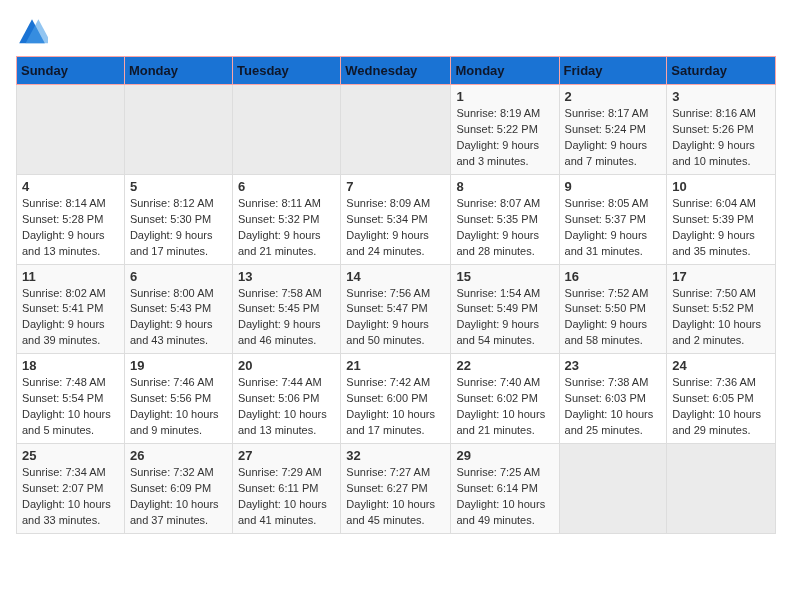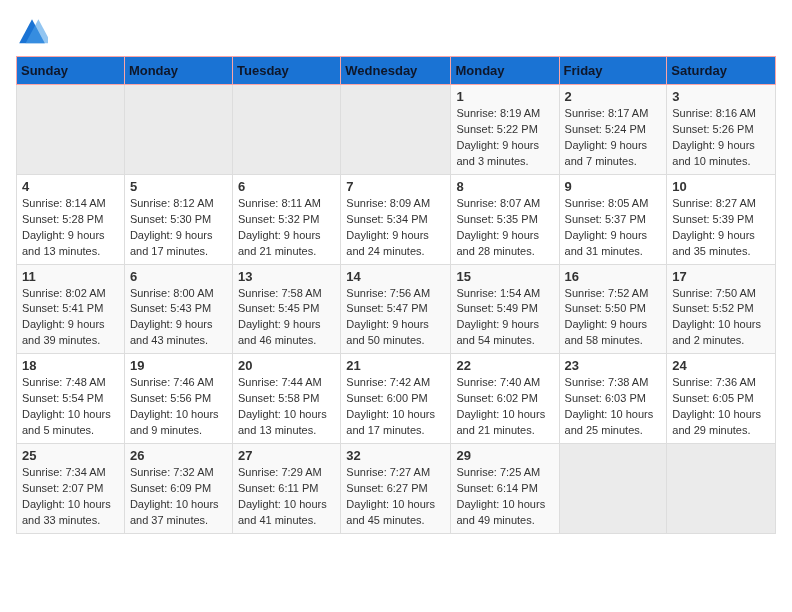--- a/index.html
+++ b/index.html
@@ -186,21 +186,21 @@
         </td>
         <td>
           <span class="day-number">9</span>
           <div class="day-info">Sunrise: 8:05 AM
 Sunset: 5:37 PM
 Daylight: 9 hours
 and 31 minutes.</div>
         </td>
         <td>
           <span class="day-number">10</span>
-          <div class="day-info">Sunrise: 8:27 AM
+          <div class="day-info">Sunrise: 6:04 AM
 Sunset: 5:39 PM
 Daylight: 9 hours
 and 35 minutes.</div>
         </td>
       </tr>
       <tr>
         <td>
           <span class="day-number">11</span>
           <div class="day-info">Sunrise: 8:02 AM
 Sunset: 5:41 PM
@@ -261,21 +261,21 @@
         <td>
           <span class="day-number">19</span>
           <div class="day-info">Sunrise: 7:46 AM
 Sunset: 5:56 PM
 Daylight: 10 hours
 and 9 minutes.</div>
         </td>
         <td>
           <span class="day-number">20</span>
           <div class="day-info">Sunrise: 7:44 AM
-Sunset: 5:58 PM
+Sunset: 5:06 PM
 Daylight: 10 hours
 and 13 minutes.</div>
         </td>
         <td>
           <span class="day-number">21</span>
           <div class="day-info">Sunrise: 7:42 AM
 Sunset: 6:00 PM
 Daylight: 10 hours
 and 17 minutes.</div>
         </td>

